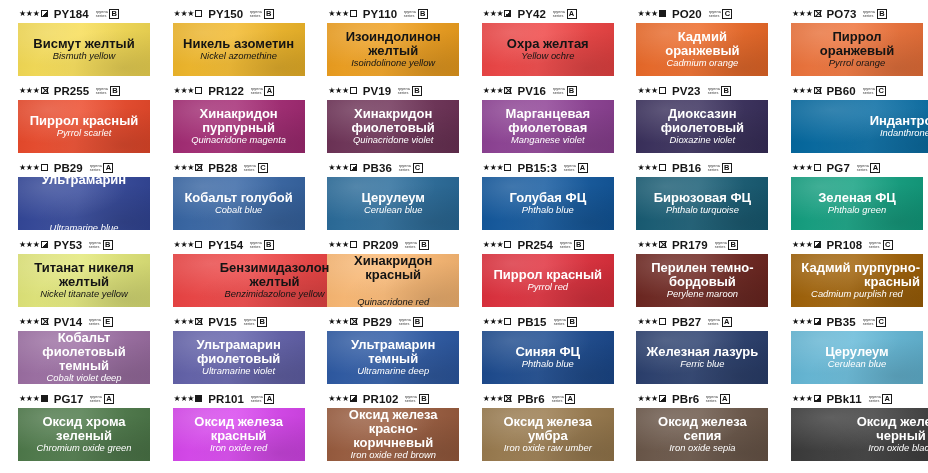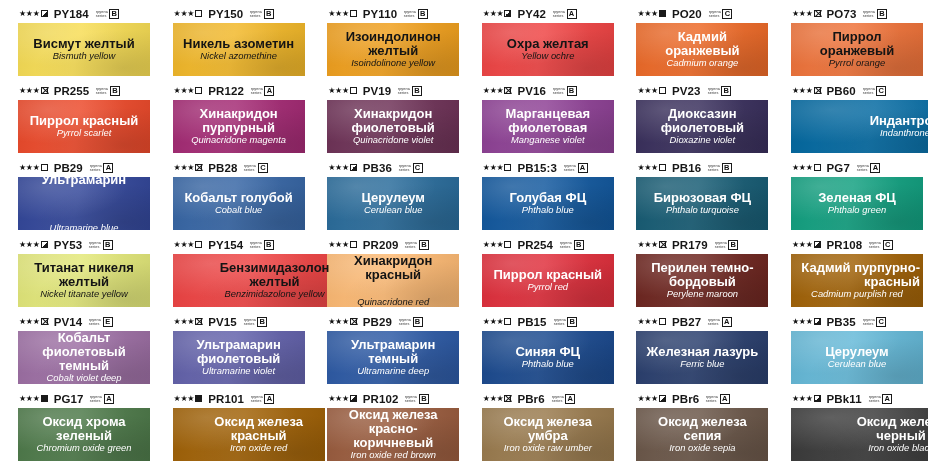--- a/index.html
+++ b/index.html
@@ -730,21 +730,21 @@
           <span class="opq solid"></span>
           <span class="pigcode">PR101</span>
           <span class="series-wrap">
             <span class="series-lbl">
               <span>группа</span>
               <span>series</span>
             </span>
             <span class="series-badge">A</span>
           </span>
         </div>
-        <div class="swatch light" style="background: #a16207; padding-left: 20px;">
+        <div class="swatch light" style="background: #d946ef;">
           <div class="nm-ru">Оксид железа красный</div>
           <div class="nm-en">Iron oxide red</div>
         </div>
       </div>
       <div class="cell">
         <div class="cell-head">
           <span class="stars">★★★</span>
           <span class="opq half"></span>
           <span class="pigcode">PR102</span>
           <span class="series-wrap">

